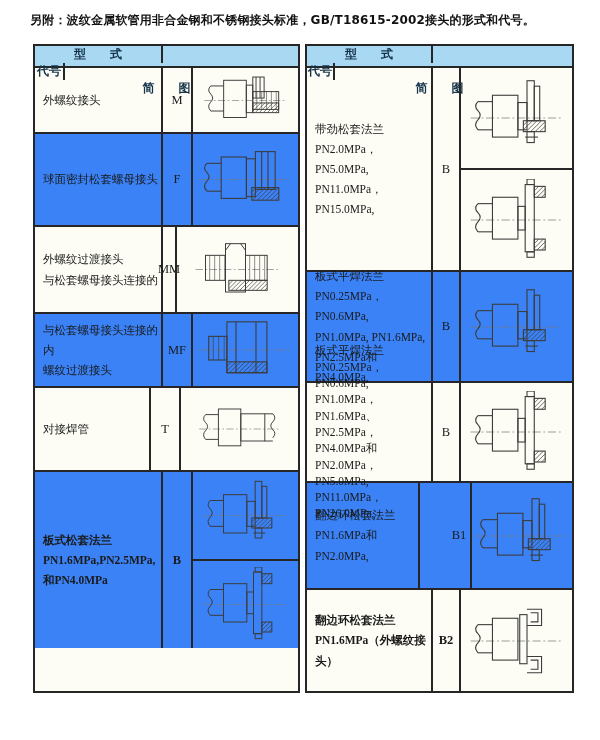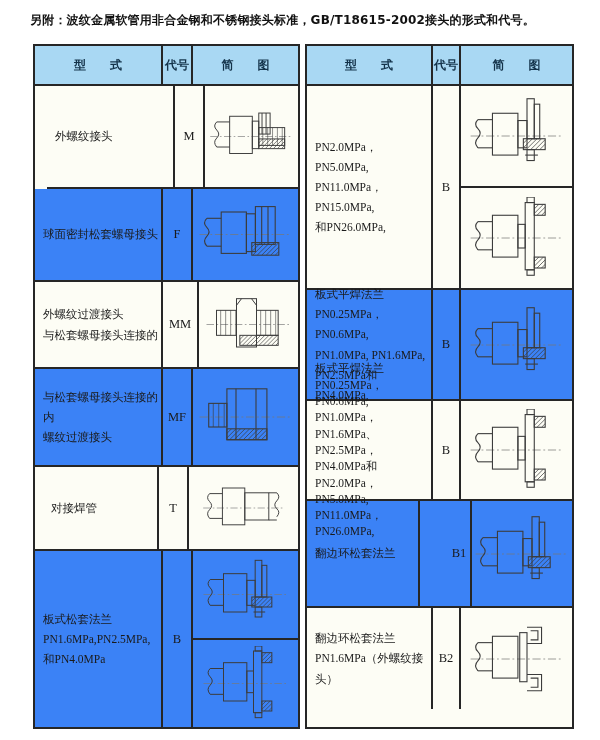--- a/index.html
+++ b/index.html
@@ -8,28 +8,28 @@
     font-family:"Liberation Serif","DejaVu Serif",serif;color:#111;
     overflow:hidden;
   }
   .title{
     position:absolute;left:30px;top:12px;width:560px;
     font-family:"DejaVu Sans","Liberation Sans",sans-serif;
     font-size:12px;font-weight:bold;letter-spacing:.2px;white-space:nowrap;color:#111;
   }
   .tables{position:absolute;left:33px;top:44px;display:flex;gap:5px;}
   .tbl{border:2px solid #262626;background:#fdfdf5;}
-  .hdr{display:flex;height:40px;box-sizing:border-box;border-bottom:2px solid #262626;background:#a9d8f3;}
+  .hdr{display:flex;height:22px;box-sizing:border-box;border-bottom:2px solid #262626;background:#a9d8f3;flex-direction:column;}
   .hdr .hc{
     display:flex;align-items:center;justify-content:center;box-sizing:border-box;
     font-family:"DejaVu Sans","Liberation Sans",sans-serif;
     font-size:12px;font-weight:bold;color:#14334a;
   }
   .row{display:flex;box-sizing:border-box;border-bottom:2px solid #262626;}
-  .row:last-child{border-bottom:none;}
+  .row:last-child{border-bottom:none;font-weight:bold;}
   .row.yellow{background:#3b82f6;}
   .row.plain{background:#fdfdf5;}
   .c{box-sizing:border-box;}
   .c-type{
     border-right:2px solid #262626;
     padding:4px 3px 4px 8px;display:flex;flex-direction:column;justify-content:center;
     font-size:11.5px;line-height:1.75;color:#1a1a1a;
   }
   .c-type.tight{line-height:1.42;}
   .c-code{
@@ -47,21 +47,21 @@
 
 <div class="page">
   <div class="title">另附：波纹金属软管用非合金钢和不锈钢接头标准，GB/T18615-2002接头的形式和代号。</div>
   <div class="tables">
     <div class="tbl" id="tbl-0" style="width: 263px;">
         <div class="hdr">
           <div class="hc" style="width: 128px; border-right: 2px solid rgb(38, 38, 38);">型　　式</div>
           <div class="hc" style="width: 30px; border-right: 2px solid rgb(38, 38, 38);">代号</div>
           <div class="hc" style="flex: 1 1 0%;">简　　图</div>
         </div>
-        <div class="row plain" style="height: 103px; margin-left: 12px;">
+        <div class="row plain" style="height: 66px;">
           <div class="c c-type" style="width: 128px;">
             <div>外螺纹接头</div>
           </div>
           <div class="c c-code" style="width: 30px;">M</div>
           <div class="c c-diag">
             <div class="sub">
               <svg width="89" height="73" viewBox="0 0 110 90">
                 <g fill="none" stroke="#3c3c3c" stroke-width="1.2">
                   <path d="M4 45 H106" stroke="#777" stroke-width="0.8" stroke-dasharray="9 3 2 3"></path>
                   <path d="M12 27 q-5 5 0 10 q5 5 0 10 q-5 5 0 11"></path>
@@ -134,21 +134,21 @@
                 </g>
               </svg>
             </div>
           </div>
         </div>
         <div class="row plain" style="height: 87px;">
           <div class="c c-type" style="width: 128px;">
             <div>外螺纹过渡接头</div>
             <div>与松套螺母接头连接的</div>
           </div>
-          <div class="c c-code" style="width: 36px;">MM</div>
+          <div class="c c-code" style="width: 14px;">MM</div>
           <div class="c c-diag">
             <div class="sub">
               <svg width="92" height="75" viewBox="0 0 110 90">
                 <g fill="none" stroke="#3c3c3c" stroke-width="1.2">
                   <path d="M4 45 H106" stroke="#777" stroke-width="0.8" stroke-dasharray="9 3 2 3"></path>
                   <rect x="16" y="28" width="24" height="30"></rect>
                   <line x1="21" y1="28" x2="21" y2="58" stroke-width="0.7"></line>
                   <line x1="27" y1="28" x2="27" y2="58" stroke-width="0.7"></line>
                   <line x1="33" y1="28" x2="33" y2="58" stroke-width="0.7"></line>
                   <line x1="39" y1="28" x2="39" y2="58" stroke-width="0.7"></line>
@@ -176,21 +176,21 @@
                     <line x1="77" y1="70" x2="89" y2="58" stroke-width="0.8"></line>
                     <line x1="82" y1="70" x2="94" y2="58" stroke-width="0.8"></line>
                     <line x1="87" y1="70" x2="99" y2="58" stroke-width="0.8"></line>
                   </g>
                   <rect x="44" y="58" width="46" height="12"></rect>
                 </g>
               </svg>
             </div>
           </div>
         </div>
-        <div class="row yellow" style="height: 98px;">
+        <div class="row yellow" style="height: 74px;">
           <div class="c c-type" style="width: 128px;">
             <div>与松套螺母接头连接的内</div>
             <div>螺纹过渡接头</div>
           </div>
           <div class="c c-code" style="width: 30px;">MF</div>
           <div class="c c-diag">
             <div class="sub">
               <svg width="100" height="82" viewBox="0 0 110 90">
                 <g fill="none" stroke="#3c3c3c" stroke-width="1.2">
                   <path d="M4 45 H106" stroke="#777" stroke-width="0.8" stroke-dasharray="9 3 2 3"></path>
@@ -218,21 +218,21 @@
                     <line x1="72" y1="70" x2="84" y2="58" stroke-width="0.8"></line>
                     <line x1="77" y1="70" x2="89" y2="58" stroke-width="0.8"></line>
                   </g>
                   <rect x="34" y="58" width="44" height="12"></rect>
                 </g>
               </svg>
             </div>
           </div>
         </div>
         <div class="row plain" style="height: 84px;">
-          <div class="c c-type" style="width: 116px; margin-left: 8px;">
+          <div class="c c-type" style="width: 116px;">
             <div>对接焊管</div>
           </div>
           <div class="c c-code" style="width: 30px;">T</div>
           <div class="c c-diag">
             <div class="sub">
               <svg width="88" height="72" viewBox="0 0 110 90">
                 <g fill="none" stroke="#3c3c3c" stroke-width="1.2">
                   <path d="M4 45 H106" stroke="#777" stroke-width="0.8" stroke-dasharray="9 3 2 3"></path>
                   <path d="M12 27 q-5 5 0 10 q5 5 0 10 q-5 5 0 11"></path>
                   <line x1="12" y1="27" x2="28" y2="27"></line>
@@ -326,23 +326,23 @@
         </div>
       </div>
     <div class="tbl" id="tbl-1" style="width: 265px;">
         <div class="hdr">
           <div class="hc" style="width: 126px; border-right: 2px solid rgb(38, 38, 38);">型　　式</div>
           <div class="hc" style="width: 28px; border-right: 2px solid rgb(38, 38, 38);">代号</div>
           <div class="hc" style="flex: 1 1 0%;">简　　图</div>
         </div>
         <div class="row plain" style="height: 204px;">
           <div class="c c-type" style="width: 126px;">
+            <div>带劲松套法兰</div>
             <div>PN2.0MPa，PN5.0MPa,</div>
             <div>PN11.0MPa，PN15.0MPa,</div>
-            <div>和PN26.0MPa,</div>
           </div>
           <div class="c c-code" style="width: 28px;">B</div>
           <div class="c c-diag">
             <div class="sub">
               <svg width="100" height="82" viewBox="0 0 110 90">
                 <g fill="none" stroke="#3c3c3c" stroke-width="1.2">
                   <path d="M4 45 H106" stroke="#777" stroke-width="0.8" stroke-dasharray="9 3 2 3"></path>
                   <path d="M12 27 q-5 5 0 10 q5 5 0 10 q-5 5 0 11"></path>
                   <line x1="12" y1="27" x2="28" y2="27"></line>
                   <line x1="12" y1="58" x2="28" y2="58"></line>
@@ -495,20 +495,21 @@
                   <rect x="66" y="0" width="8" height="6"></rect>
                   <rect x="66" y="80" width="8" height="6"></rect>
                 </g>
               </svg>
             </div>
           </div>
         </div>
         <div class="row yellow" style="height: 107px;">
           <div class="c c-type" style="width: 126px;">
             <div>翻边环松套法兰</div>
+            <div>PN1.6MPa和PN2.0MPa,</div>
           </div>
           <div class="c c-code" style="width: 27px; margin-left: 28px;">B1</div>
           <div class="c c-diag">
             <div class="sub">
               <svg width="100" height="82" viewBox="0 0 110 90">
                 <g fill="none" stroke="#3c3c3c" stroke-width="1.2">
                   <path d="M4 45 H106" stroke="#777" stroke-width="0.8" stroke-dasharray="9 3 2 3"></path>
                   <path d="M12 27 q-5 5 0 10 q5 5 0 10 q-5 5 0 11"></path>
                   <line x1="12" y1="27" x2="28" y2="27"></line>
                   <line x1="12" y1="58" x2="28" y2="58"></line>

